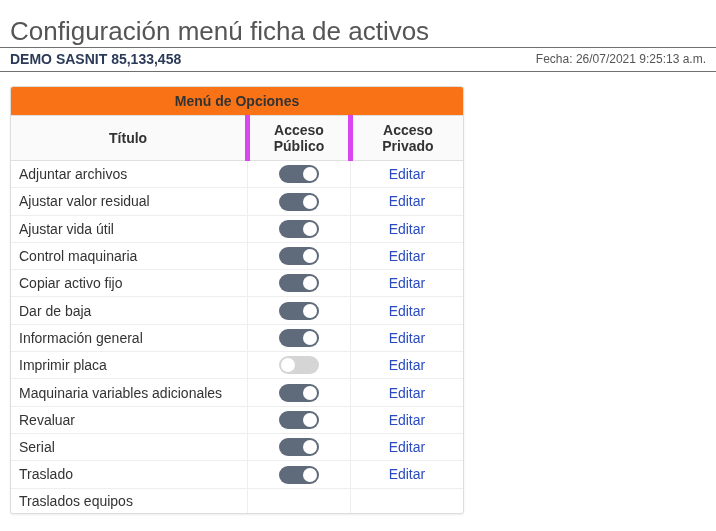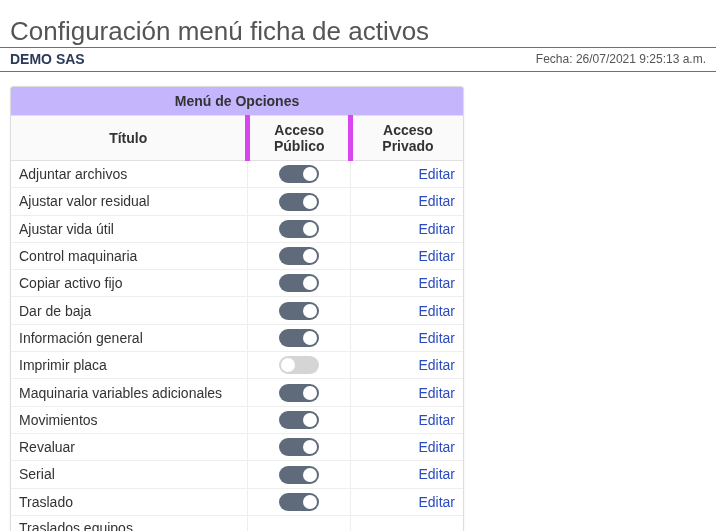--- a/index.html
+++ b/index.html
@@ -49,21 +49,21 @@
     border-radius: 3px;
     box-shadow: 0 1px 2px rgba(0,0,0,0.08);
     overflow: hidden;
     background: #fff;
   }
   .menu-card table {
     width: 100%;
     border-collapse: collapse;
   }
   .menu-card thead .group th {
-    background: #c4b5fd;
+    background: #f97316;
     font-weight: 700;
     color: #333;
     text-align: center;
     padding: 6px 8px;
     border-bottom: 1px solid #e0e0e0;
   }
   .menu-card thead .cols th {
     background: #fafafa;
     font-weight: 700;
     color: #333;
@@ -73,21 +73,21 @@
     border-right: 5px solid #d946ef;
   }
   .menu-card thead .cols th:last-child { border-right: none; }
   .menu-card tbody td {
     padding: 4px 8px;
     border-bottom: 1px solid #eee;
     border-right: 1px solid #eee;
     color: #333;
     vertical-align: middle;
   }
-  .menu-card tbody td:last-child { border-right: none; text-align: right; }
+  .menu-card tbody td:last-child { border-right: none; }
   .menu-card tbody tr:last-child td { border-bottom: none; }
   .col-title { width: 262px; text-align: left; }
   .col-toggle { width: 108px; text-align: center; }
   .col-action { width: 120px; text-align: center; }
 
   .toggle {
     display: inline-block;
     width: 40px;
     height: 18px;
     border-radius: 9px;
@@ -116,20 +116,24 @@
     text-decoration: none;
   }
 </style>
 </head>
 <body>
 
 <h1 class="page-title">Configuración menú ficha de activos</h1>
 
 <div class="header-bar">
   <span class="company">DEMO SAS</span>
+  <span class="nit">
+    <span>NIT</span>
+    <span>85,133,458</span>
+  </span>
   <span class="date">
     <span>Fecha:</span>
     <span>26/07/2021 9:25:13 a.m.</span>
   </span>
 </div>
 
 <div class="content">
   <div class="menu-card">
     <table>
       <thead>
@@ -182,25 +186,20 @@
             <td class="col-title">Imprimir placa</td>
             <td class="col-toggle"><span class="toggle off"></span></td>
             <td class="col-action"><a class="link">Editar</a></td>
           </tr>
           <tr>
             <td class="col-title">Maquinaria variables adicionales</td>
             <td class="col-toggle"><span class="toggle on"></span></td>
             <td class="col-action"><a class="link">Editar</a></td>
           </tr>
           <tr>
-            <td class="col-title">Movimientos</td>
-            <td class="col-toggle"><span class="toggle on"></span></td>
-            <td class="col-action"><a class="link">Editar</a></td>
-          </tr>
-          <tr>
             <td class="col-title">Revaluar</td>
             <td class="col-toggle"><span class="toggle on"></span></td>
             <td class="col-action"><a class="link">Editar</a></td>
           </tr>
           <tr>
             <td class="col-title">Serial</td>
             <td class="col-toggle"><span class="toggle on"></span></td>
             <td class="col-action"><a class="link">Editar</a></td>
           </tr>
           <tr>

